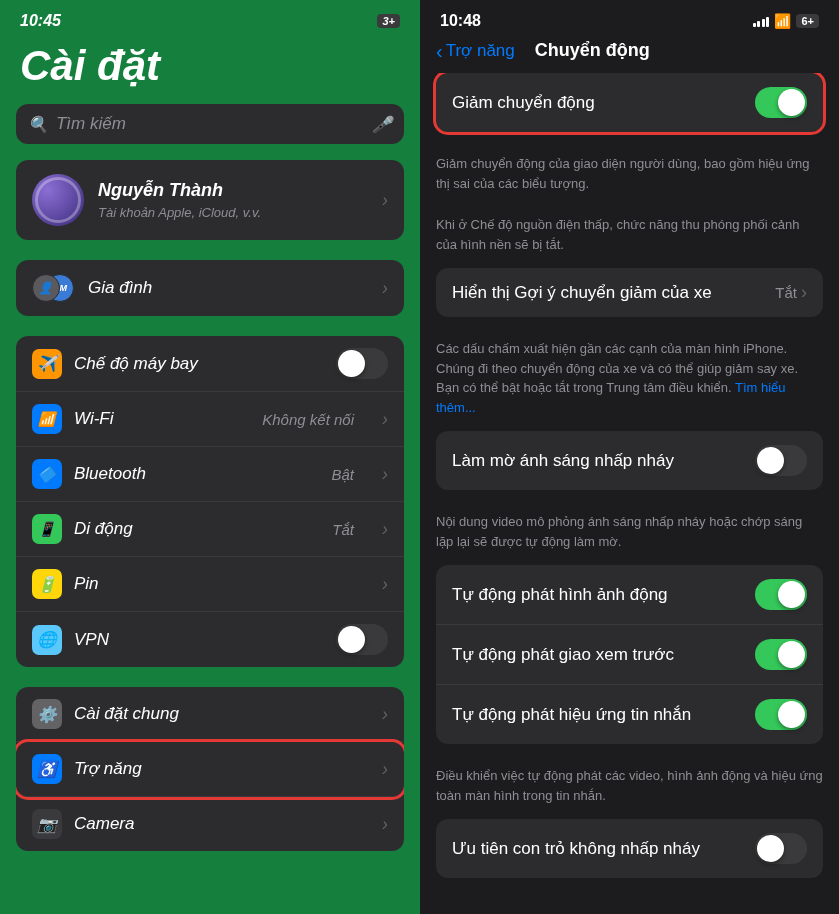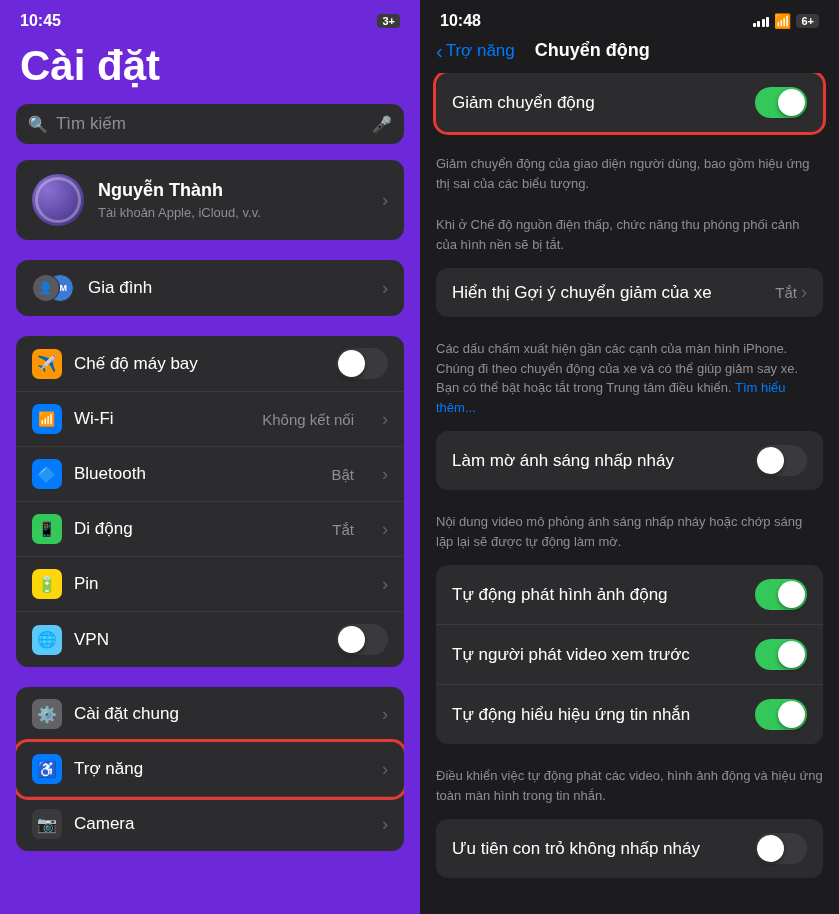--- a/index.html
+++ b/index.html
@@ -9,23 +9,24 @@
       display: flex;
       font-family: -apple-system, 'SF Pro Display', 'Helvetica Neue', Arial, sans-serif;
       background: #000;
       overflow: hidden;
     }
 
     
     .left-panel {
       width: 420px;
       height: 914px;
-      background: #6d28d9;
+      background: #15803d;
       overflow: hidden;
       position: relative;
+      font-style: italic;
     }
 
     .status-bar-left {
       display: flex;
       justify-content: space-between;
       align-items: center;
       padding: 12px 20px 4px;
       color: #fff;
       font-size: 16px;
       font-weight: 600;
@@ -601,27 +602,27 @@
     </div>
 
     <div class="section-card">
       <div class="section-row">
         <span class="section-row-label">Tự động phát hình ảnh động</span>
         <div class="toggle toggle-on">
           <div class="toggle-knob"></div>
         </div>
       </div>
       <div class="section-row">
-        <span class="section-row-label">Tự người phát video xem trước</span>
+        <span class="section-row-label">Tự động phát giao xem trước</span>
         <div class="toggle toggle-on">
           <div class="toggle-knob"></div>
         </div>
       </div>
       <div class="section-row">
-        <span class="section-row-label">Tự động hiểu hiệu ứng tin nhắn</span>
+        <span class="section-row-label">Tự động phát hiệu ứng tin nhắn</span>
         <div class="toggle toggle-on">
           <div class="toggle-knob"></div>
         </div>
       </div>
     </div>
 
     <div class="description-text">
       Điều khiển việc tự động phát các video, hình ảnh động và hiệu ứng toàn màn hình trong tin nhắn.
     </div>
 

